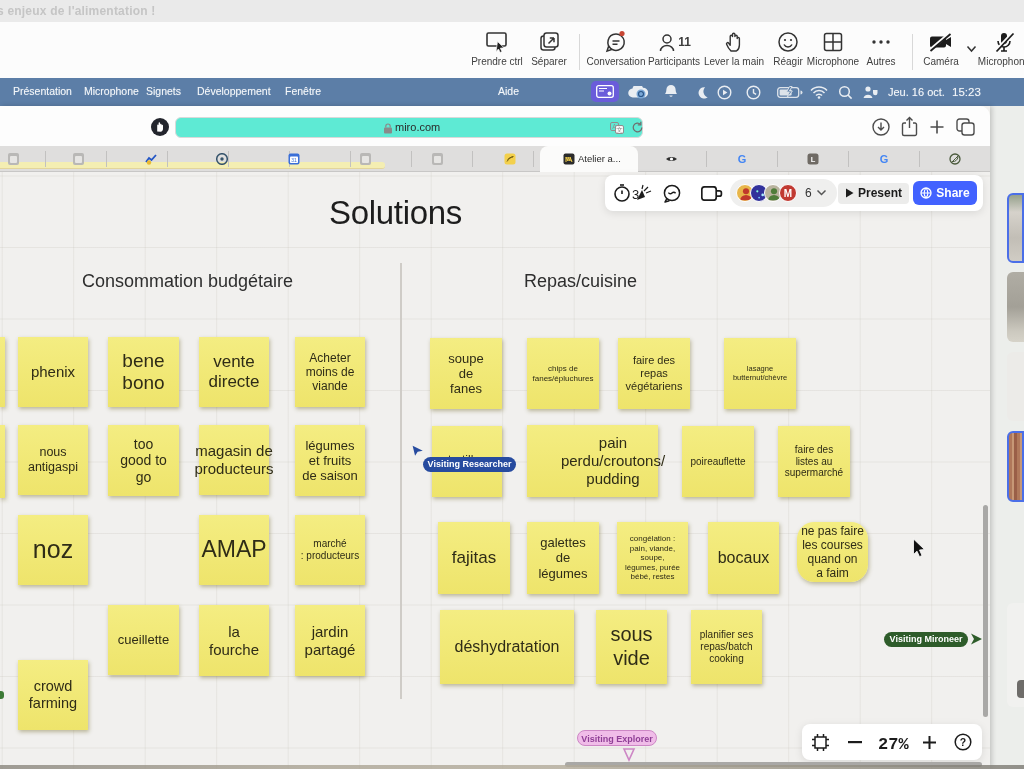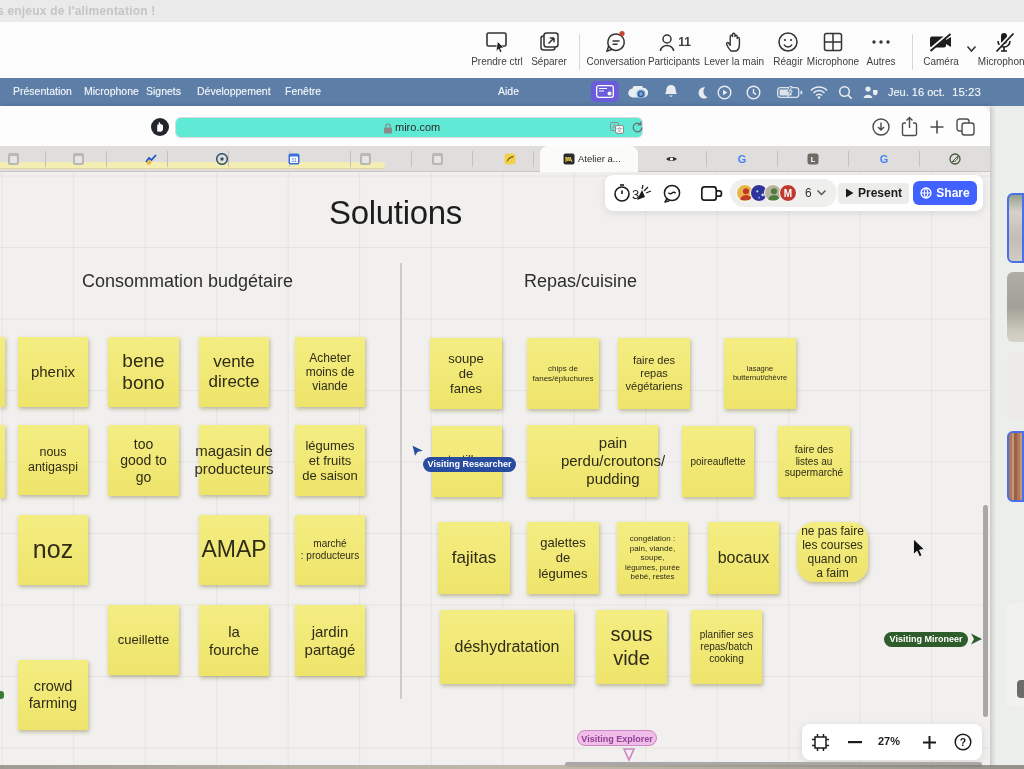--- a/index.html
+++ b/index.html
@@ -432,21 +432,21 @@
 
       <div id="zoombar">
         <svg class="abs" style="left:10px;top:10px;" width="17" height="17" viewBox="0 0 17 17">
             <rect x="3" y="3" width="11" height="11" fill="none" stroke="#1c1c1c" stroke-width="1.5"></rect>
             <path d="M5.5 0.5 v16 M11.5 0.5 v16 M0.5 5.5 h16 M0.5 11.5 h16" stroke="#1c1c1c" stroke-width="1.5" opacity="0"></path>
             <path d="M5.5 0 v3 M11.5 0 v3 M5.5 14 v3 M11.5 14 v3 M0 5.5 h3 M0 11.5 h3 M14 5.5 h3 M14 11.5 h3" stroke="#1c1c1c" stroke-width="1.5"></path>
           </svg>
         <svg class="abs" style="left:46px;top:17px;" width="14" height="3" viewBox="0 0 14 3">
             <rect width="14" height="2.2" fill="#1c1c1c"></rect>
           </svg>
-        <span class="abs" style="left:76px;top:11px;font-size:11px;font-weight:bold;color:#1c1c1c;">27%</span>
+        <span class="abs" style="left:76px;top:11px;font-size:17px;font-weight:bold;color:#1c1c1c;font-family:Liberation Mono, monospace;">27%</span>
         <svg class="abs" style="left:120px;top:11px;" width="15" height="15" viewBox="0 0 15 15">
             <path d="M7.5 1 v13 M1 7.5 h13" stroke="#1c1c1c" stroke-width="2"></path>
           </svg>
         <svg class="abs" style="left:152px;top:9px;" width="18" height="18" viewBox="0 0 18 18">
             <circle cx="9" cy="9" r="7.8" fill="none" stroke="#1c1c1c" stroke-width="1.5"></circle>
             <text x="9" y="13" font-size="10.5" font-weight="bold" text-anchor="middle" fill="#1c1c1c" font-family="Liberation Sans">?</text>
           </svg>
       </div>
 
       <div id="vscroll"></div>

